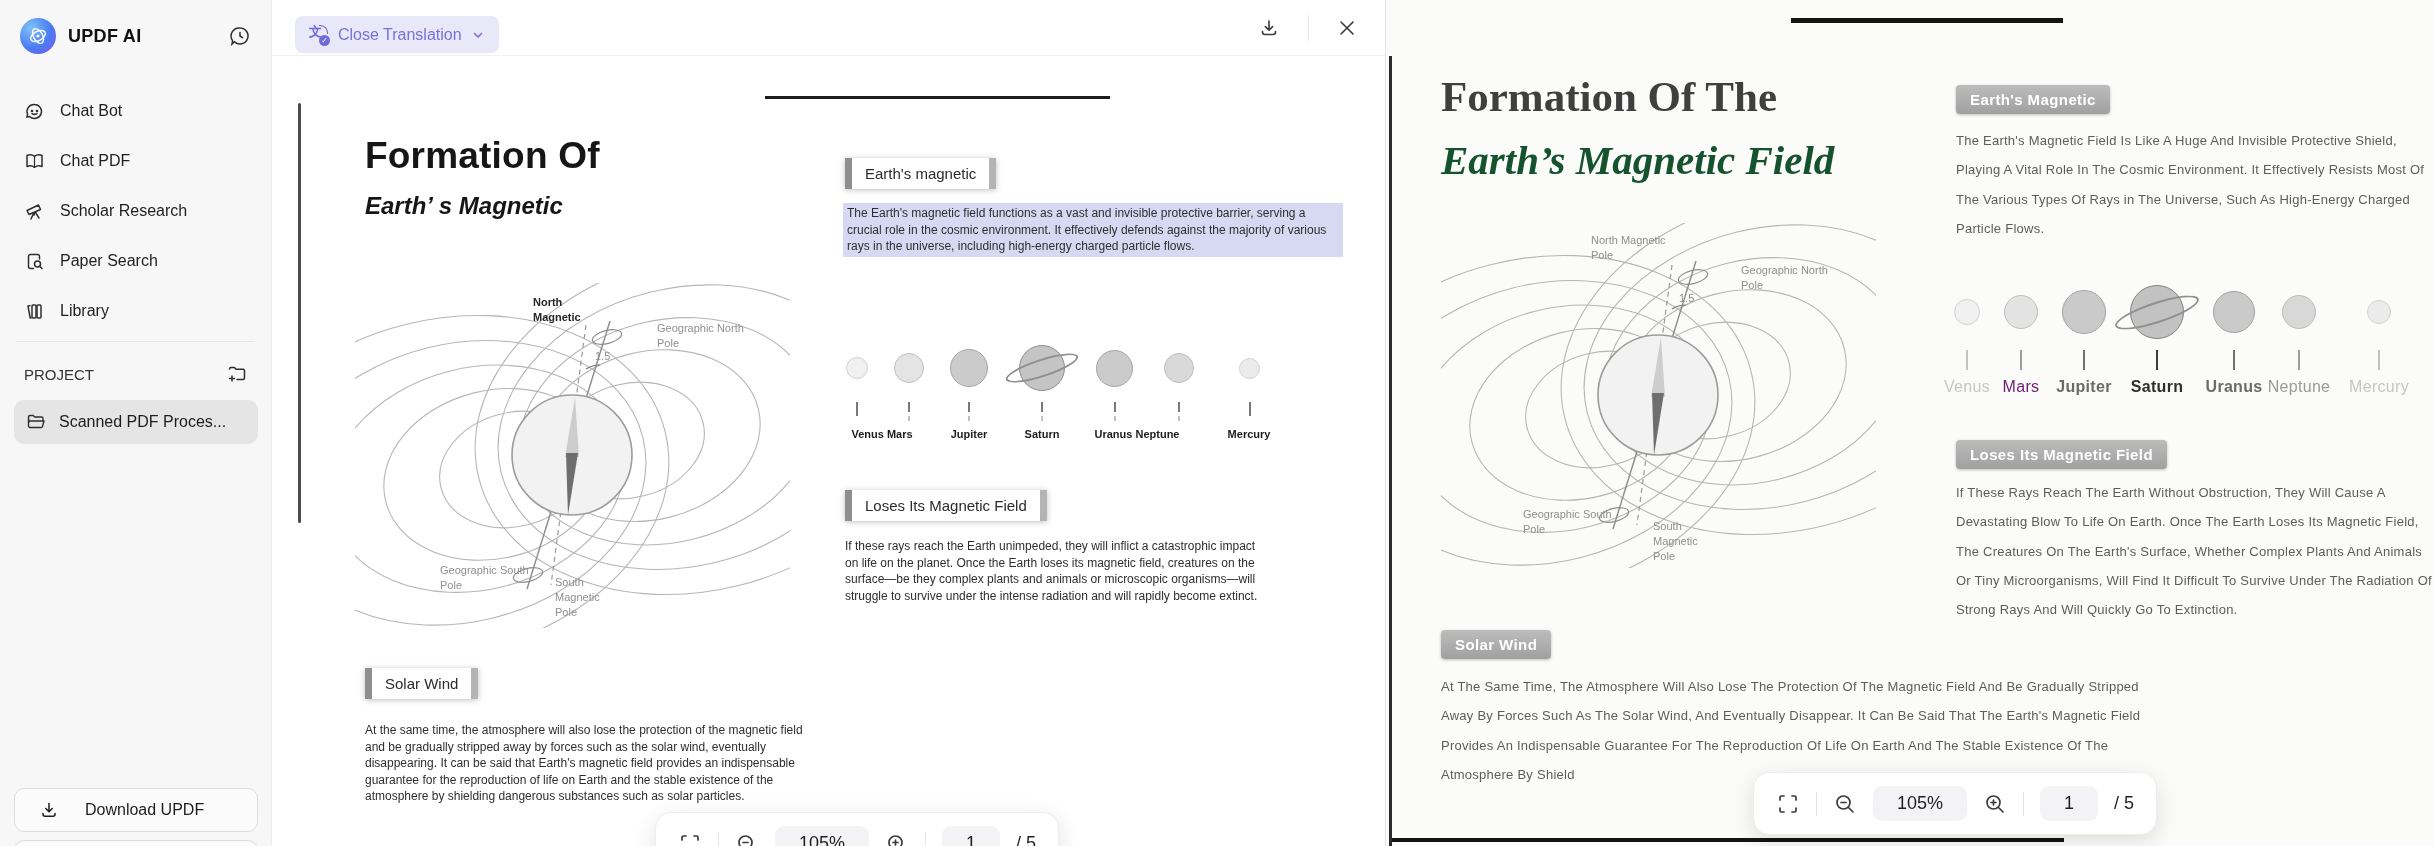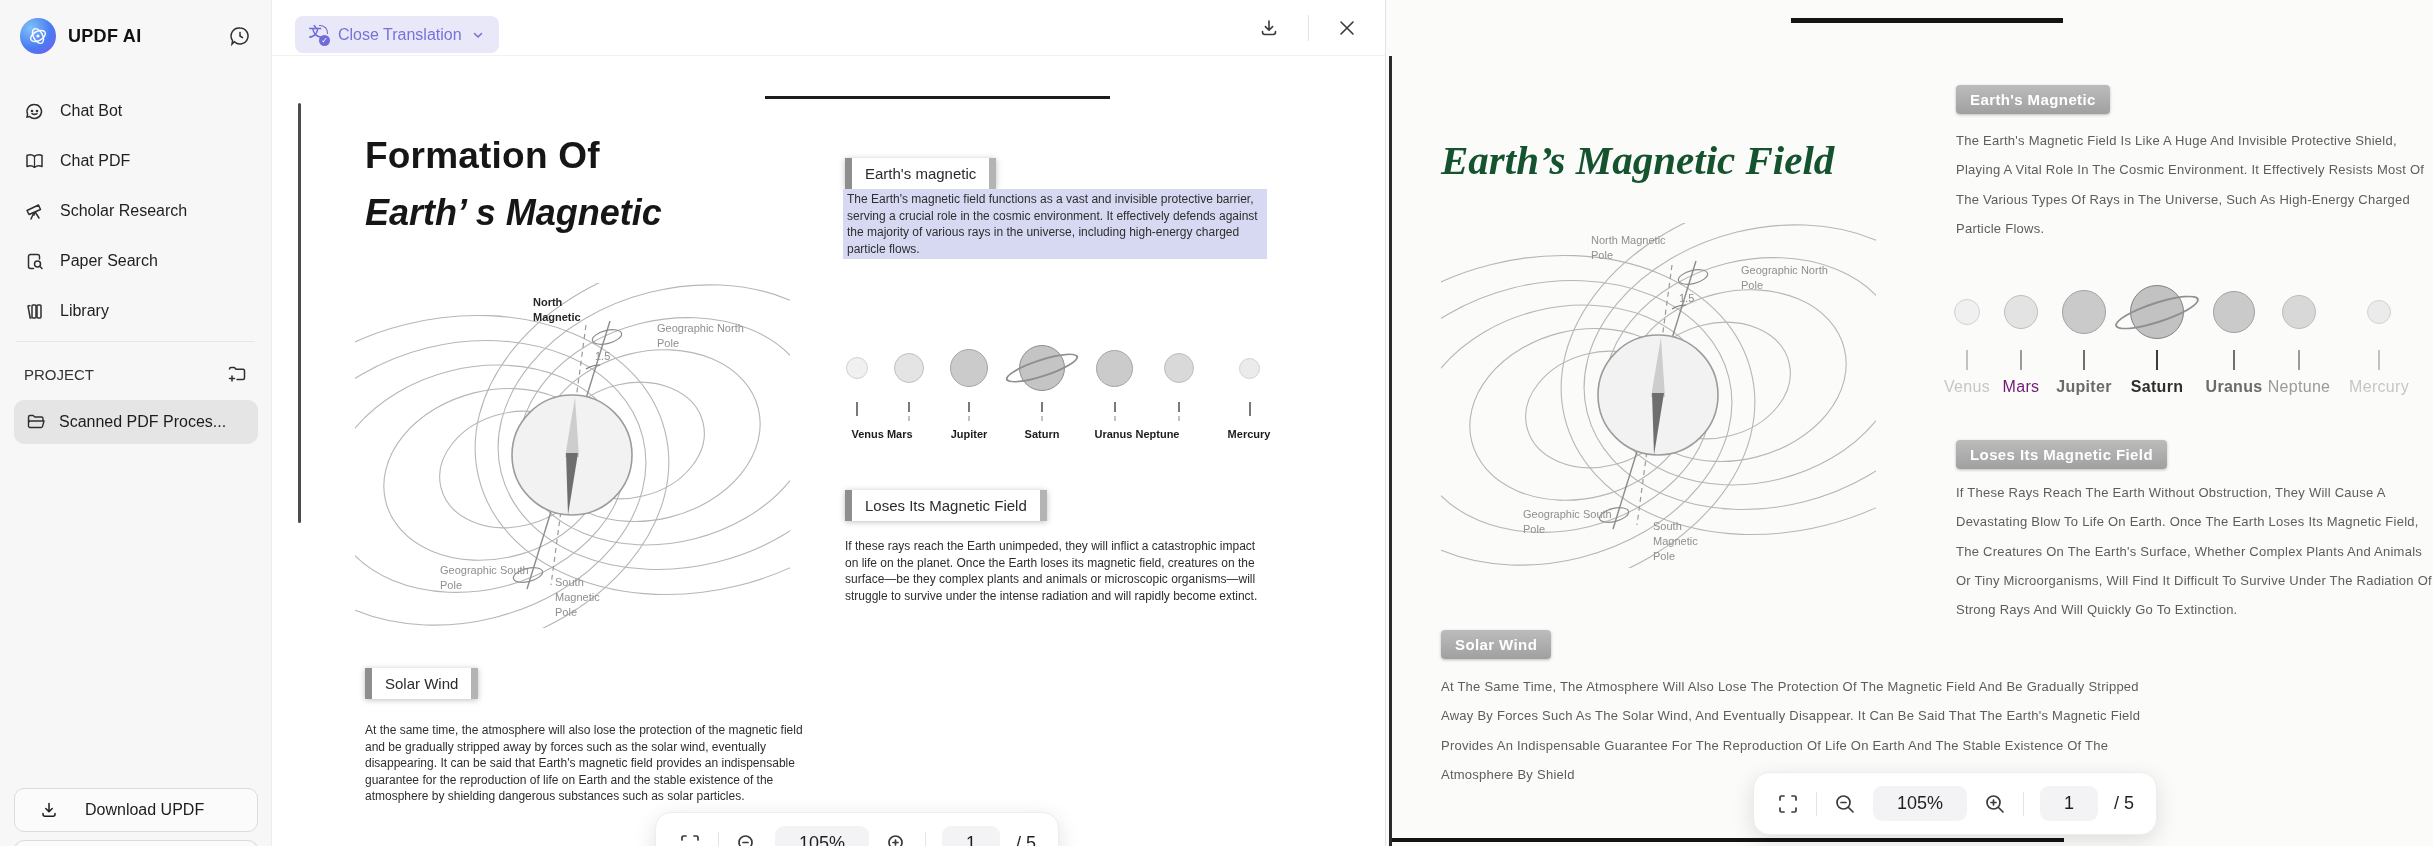--- a/index.html
+++ b/index.html
@@ -42,21 +42,21 @@
 
   
   .scroll-line{position:absolute;left:26px;top:103px;width:3px;height:420px;background:#4c4c4c;border-radius:2px}
   .scan-top-l{position:absolute;left:493px;top:96px;width:345px;height:3px;background:#1c1c1c}
   .scan-edge-r{position:absolute;left:3px;top:56px;width:3px;height:790px;background:#2a2a2a}
   .scan-top-r{position:absolute;left:405px;top:18px;width:272px;height:5px;background:#141414}
   .scan-bot-r{position:absolute;left:6px;top:838px;width:672px;height:4px;background:#141414}
 
   
   .od-title1{position:absolute;left:93px;top:135px;font-size:37px;font-weight:800;color:#161616;letter-spacing:.2px}
-  .od-title2{position:absolute;left:93px;top:192px;font-size:36px;font-style:italic;color:#161616}
+  .od-title2{position:absolute;left:93px;top:192px;font-size:24px;font-style:italic;color:#161616}
   .tag-l{position:absolute;display:flex;align-items:stretch;background:#fff;box-shadow:0 1px 6px rgba(0,0,0,.25)}
   .tag-l .bar{width:7px;background:#8e8e8e}
   .tag-l .bar.r{background:#b4b4b4}
   .tag-l .txt{padding:7px 13px;font-size:15px;color:#2b2b2b;white-space:nowrap}
   .od-para{position:absolute;font-size:12px;line-height:1.38;color:#2e2e2e}
   .od-para.hl{background:#d7d9f2;padding:2px 4px}
 
   
   .td-title1{position:absolute;left:55px;top:72px;font-family:"Liberation Serif",serif;font-size:43px;font-weight:700;color:#3f3f3f}
   .td-title2{position:absolute;left:55px;top:136px;font-family:"Liberation Serif",serif;font-size:41px;font-style:italic;color:#14532d}
@@ -214,21 +214,21 @@
     <div class="scan-top-l"></div>
 
     <h1 class="od-title1">Formation Of</h1>
     <h2 class="od-title2">Earth’ s Magnetic</h2>
 
     <div class="tag-l" style="left:573px;top:158px">
       <span class="bar"></span>
       <span class="txt">Earth's magnetic</span>
       <span class="bar r"></span>
     </div>
-    <p class="od-para hl" style="left:571px;top:189px;width:424px">The Earth's magnetic field functions as a vast and invisible protective barrier, serving a crucial role in the cosmic environment. It effectively defends against the majority of various rays in the universe, including high-energy charged particle flows.</p>
+    <p class="od-para hl" style="left:571px;top:203px;width:500px">The Earth's magnetic field functions as a vast and invisible protective barrier, serving a crucial role in the cosmic environment. It effectively defends against the majority of various rays in the universe, including high-energy charged particle flows.</p>
 
     <div class="planets" style="left:570px;top:330px;width:435px;height:120px">
       <div class="planet" style="left:4px;top:27px;width:22px;height:22px;background:#f0f0f0;border:1px solid #d2d2d2"></div>
       <div class="planet" style="left:52px;top:23px;width:30px;height:30px;background:#e4e4e4;border:1px solid #bfbfbf"></div>
       <div class="planet" style="left:108px;top:19px;width:38px;height:38px;background:#cbcbcb;border:1px solid #a5a5a5"></div>
       <div class="planet" style="left:177px;top:15px;width:46px;height:46px;background:#c4c4c4;border:1px solid #8d8d8d">
         <div class="ring" style="left:-16px;top:13px;width:76px;height:18px"></div>
       </div>
       <div class="planet" style="left:254px;top:20px;width:37px;height:37px;background:#cbcbcb;border:1px solid #a5a5a5"></div>
       <div class="planet" style="left:322px;top:23px;width:30px;height:30px;background:#d9d9d9;border:1px solid #bdbdbd"></div>
@@ -320,20 +320,21 @@
       <div class="tb-pill page">1</div>
       <div class="tb-total">/ 5</div>
     </div>
   </section>
 
   <section class="pane pane-right">
     <div class="scan-edge-r"></div>
     <div class="scan-top-r"></div>
     <div class="scan-bot-r"></div>
 
+    <h1 class="td-title1">Formation Of The</h1>
     <h2 class="td-title2">Earth’s Magnetic Field</h2>
 
     <div class="tag-r" style="left:570px;top:85px">Earth's Magnetic</div>
     <p class="td-para" style="left:570px;top:126px;width:482px">The Earth's Magnetic Field Is Like A Huge And Invisible Protective Shield, Playing A Vital Role In The Cosmic Environment. It Effectively Resists Most Of The Various Types Of Rays in The Universe, Such As High-Energy Charged Particle Flows.</p>
 
     <div class="planets" style="left:563px;top:272px;width:480px;height:130px">
       <div class="planet" style="left:5px;top:27px;width:26px;height:26px;background:#f0f0f0;border:1px solid #d2d2d2"></div>
       <div class="planet" style="left:55px;top:23px;width:34px;height:34px;background:#e3e3e3;border:1px solid #bfbfbf"></div>
       <div class="planet" style="left:113px;top:18px;width:44px;height:44px;background:#cacaca;border:1px solid #a2a2a2"></div>
       <div class="planet" style="left:181px;top:13px;width:54px;height:54px;background:#c2c2c2;border:1.5px solid #828282">

